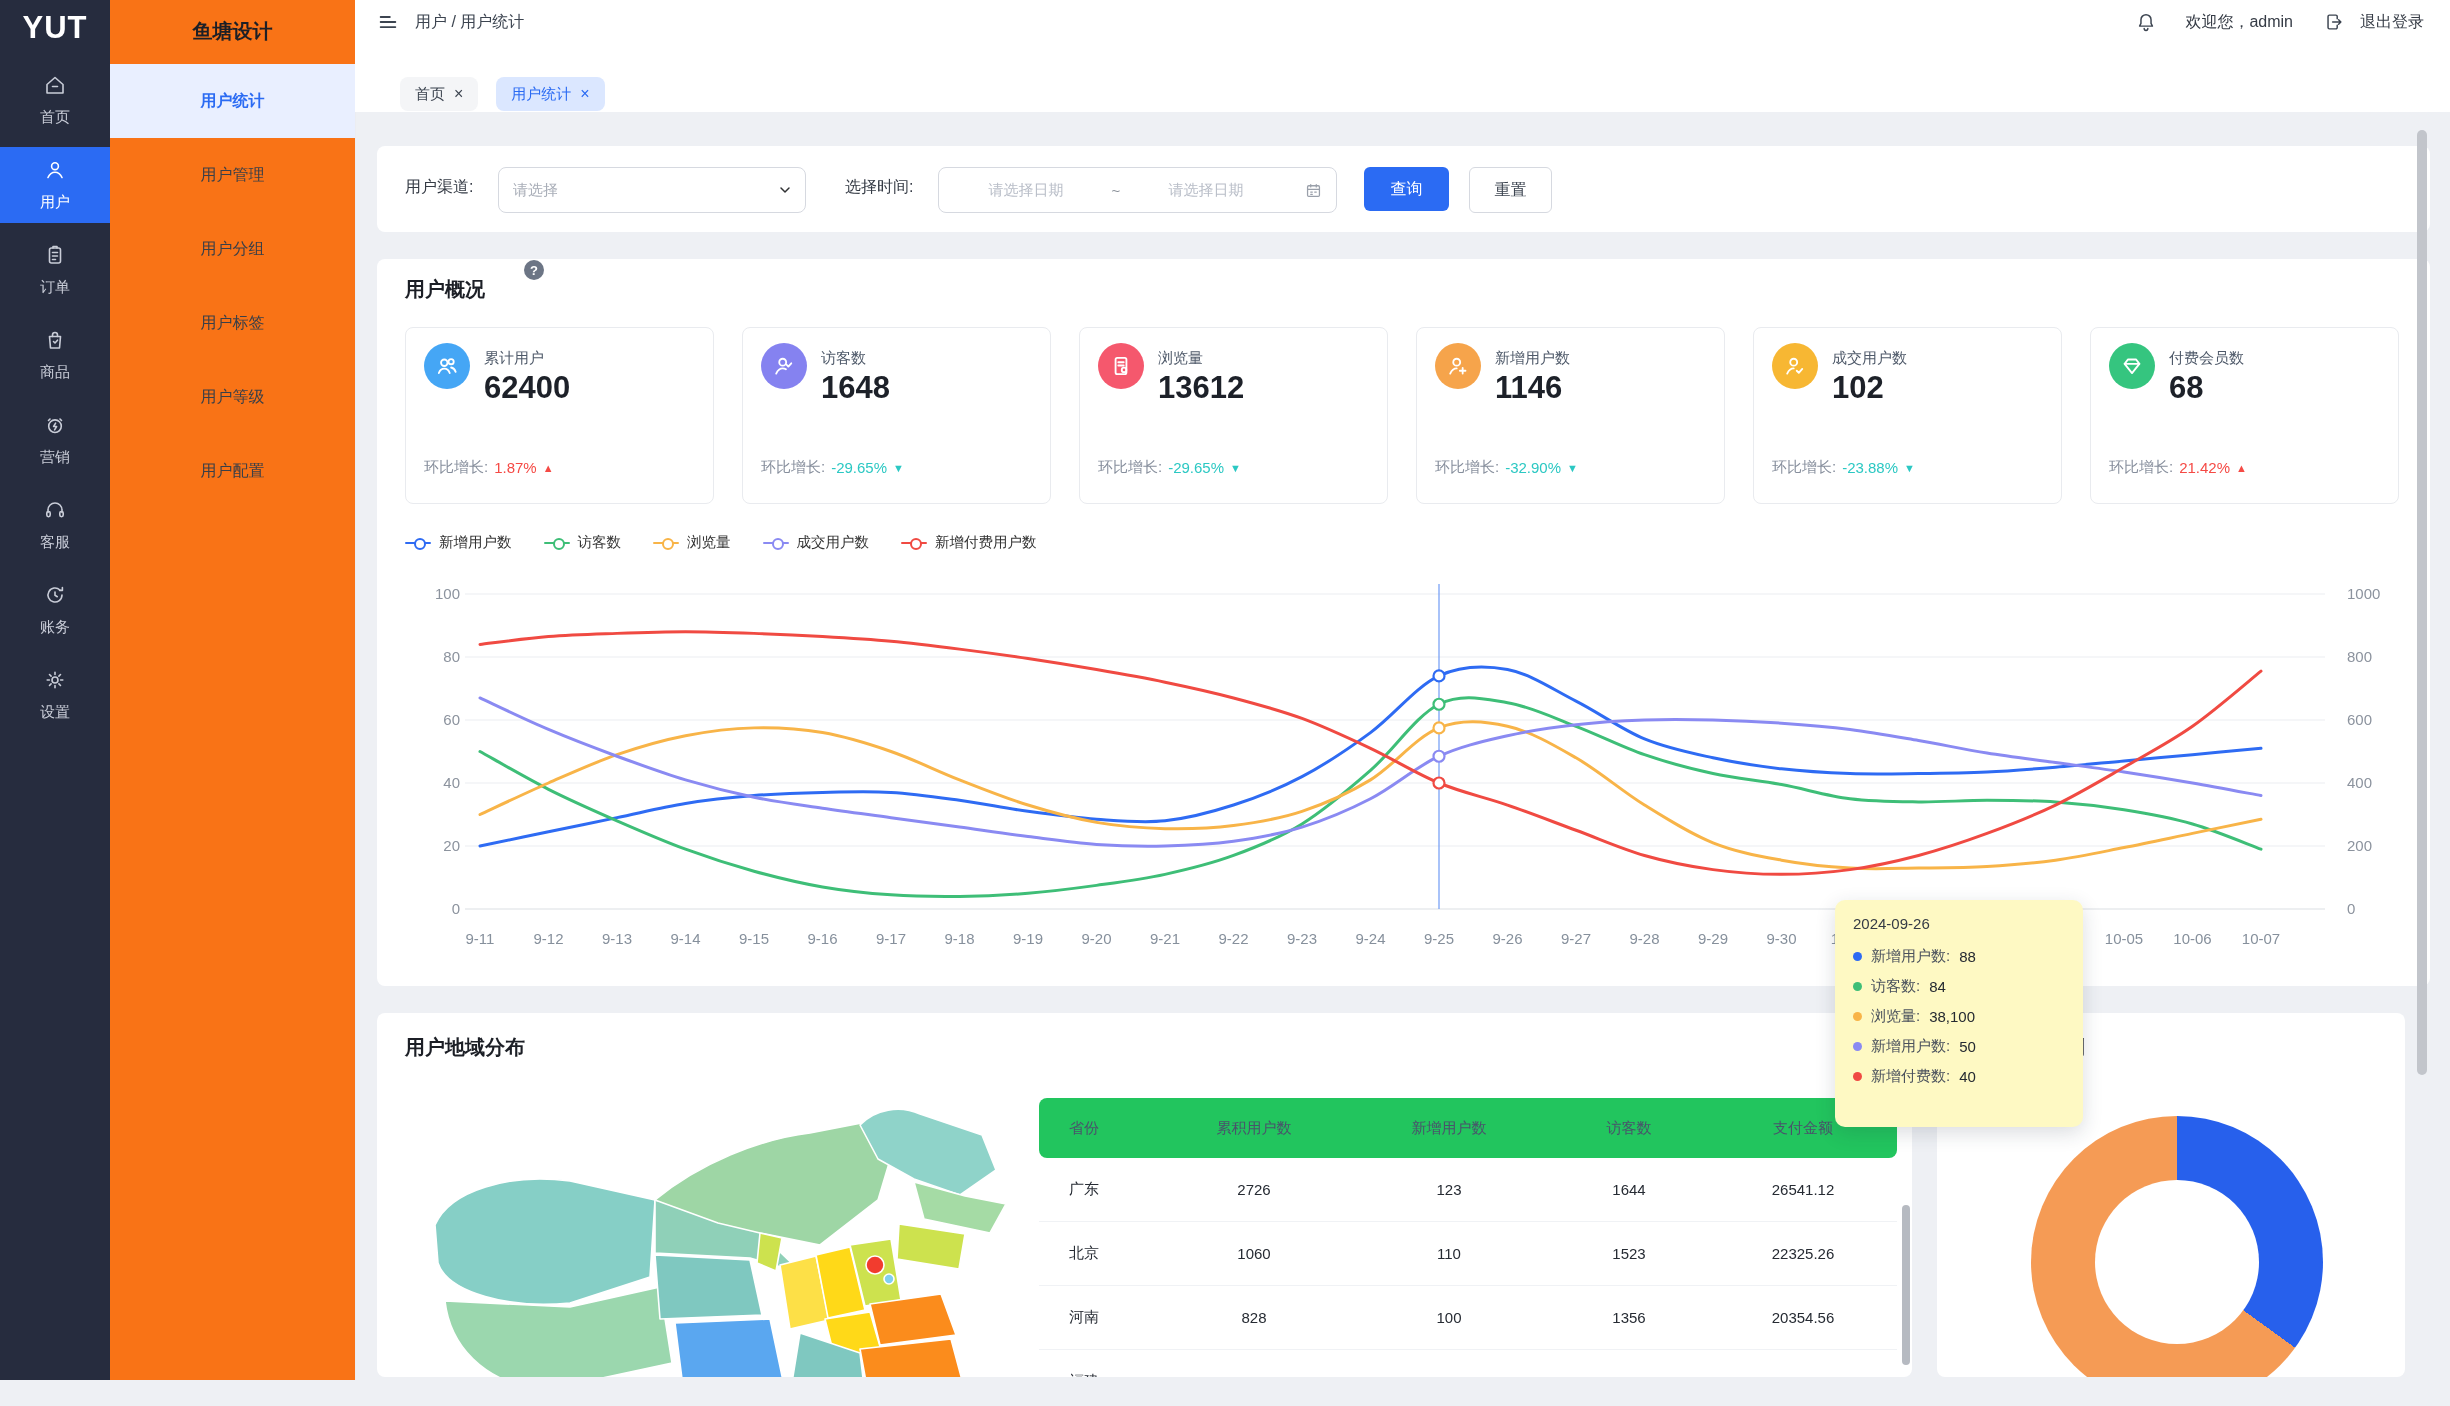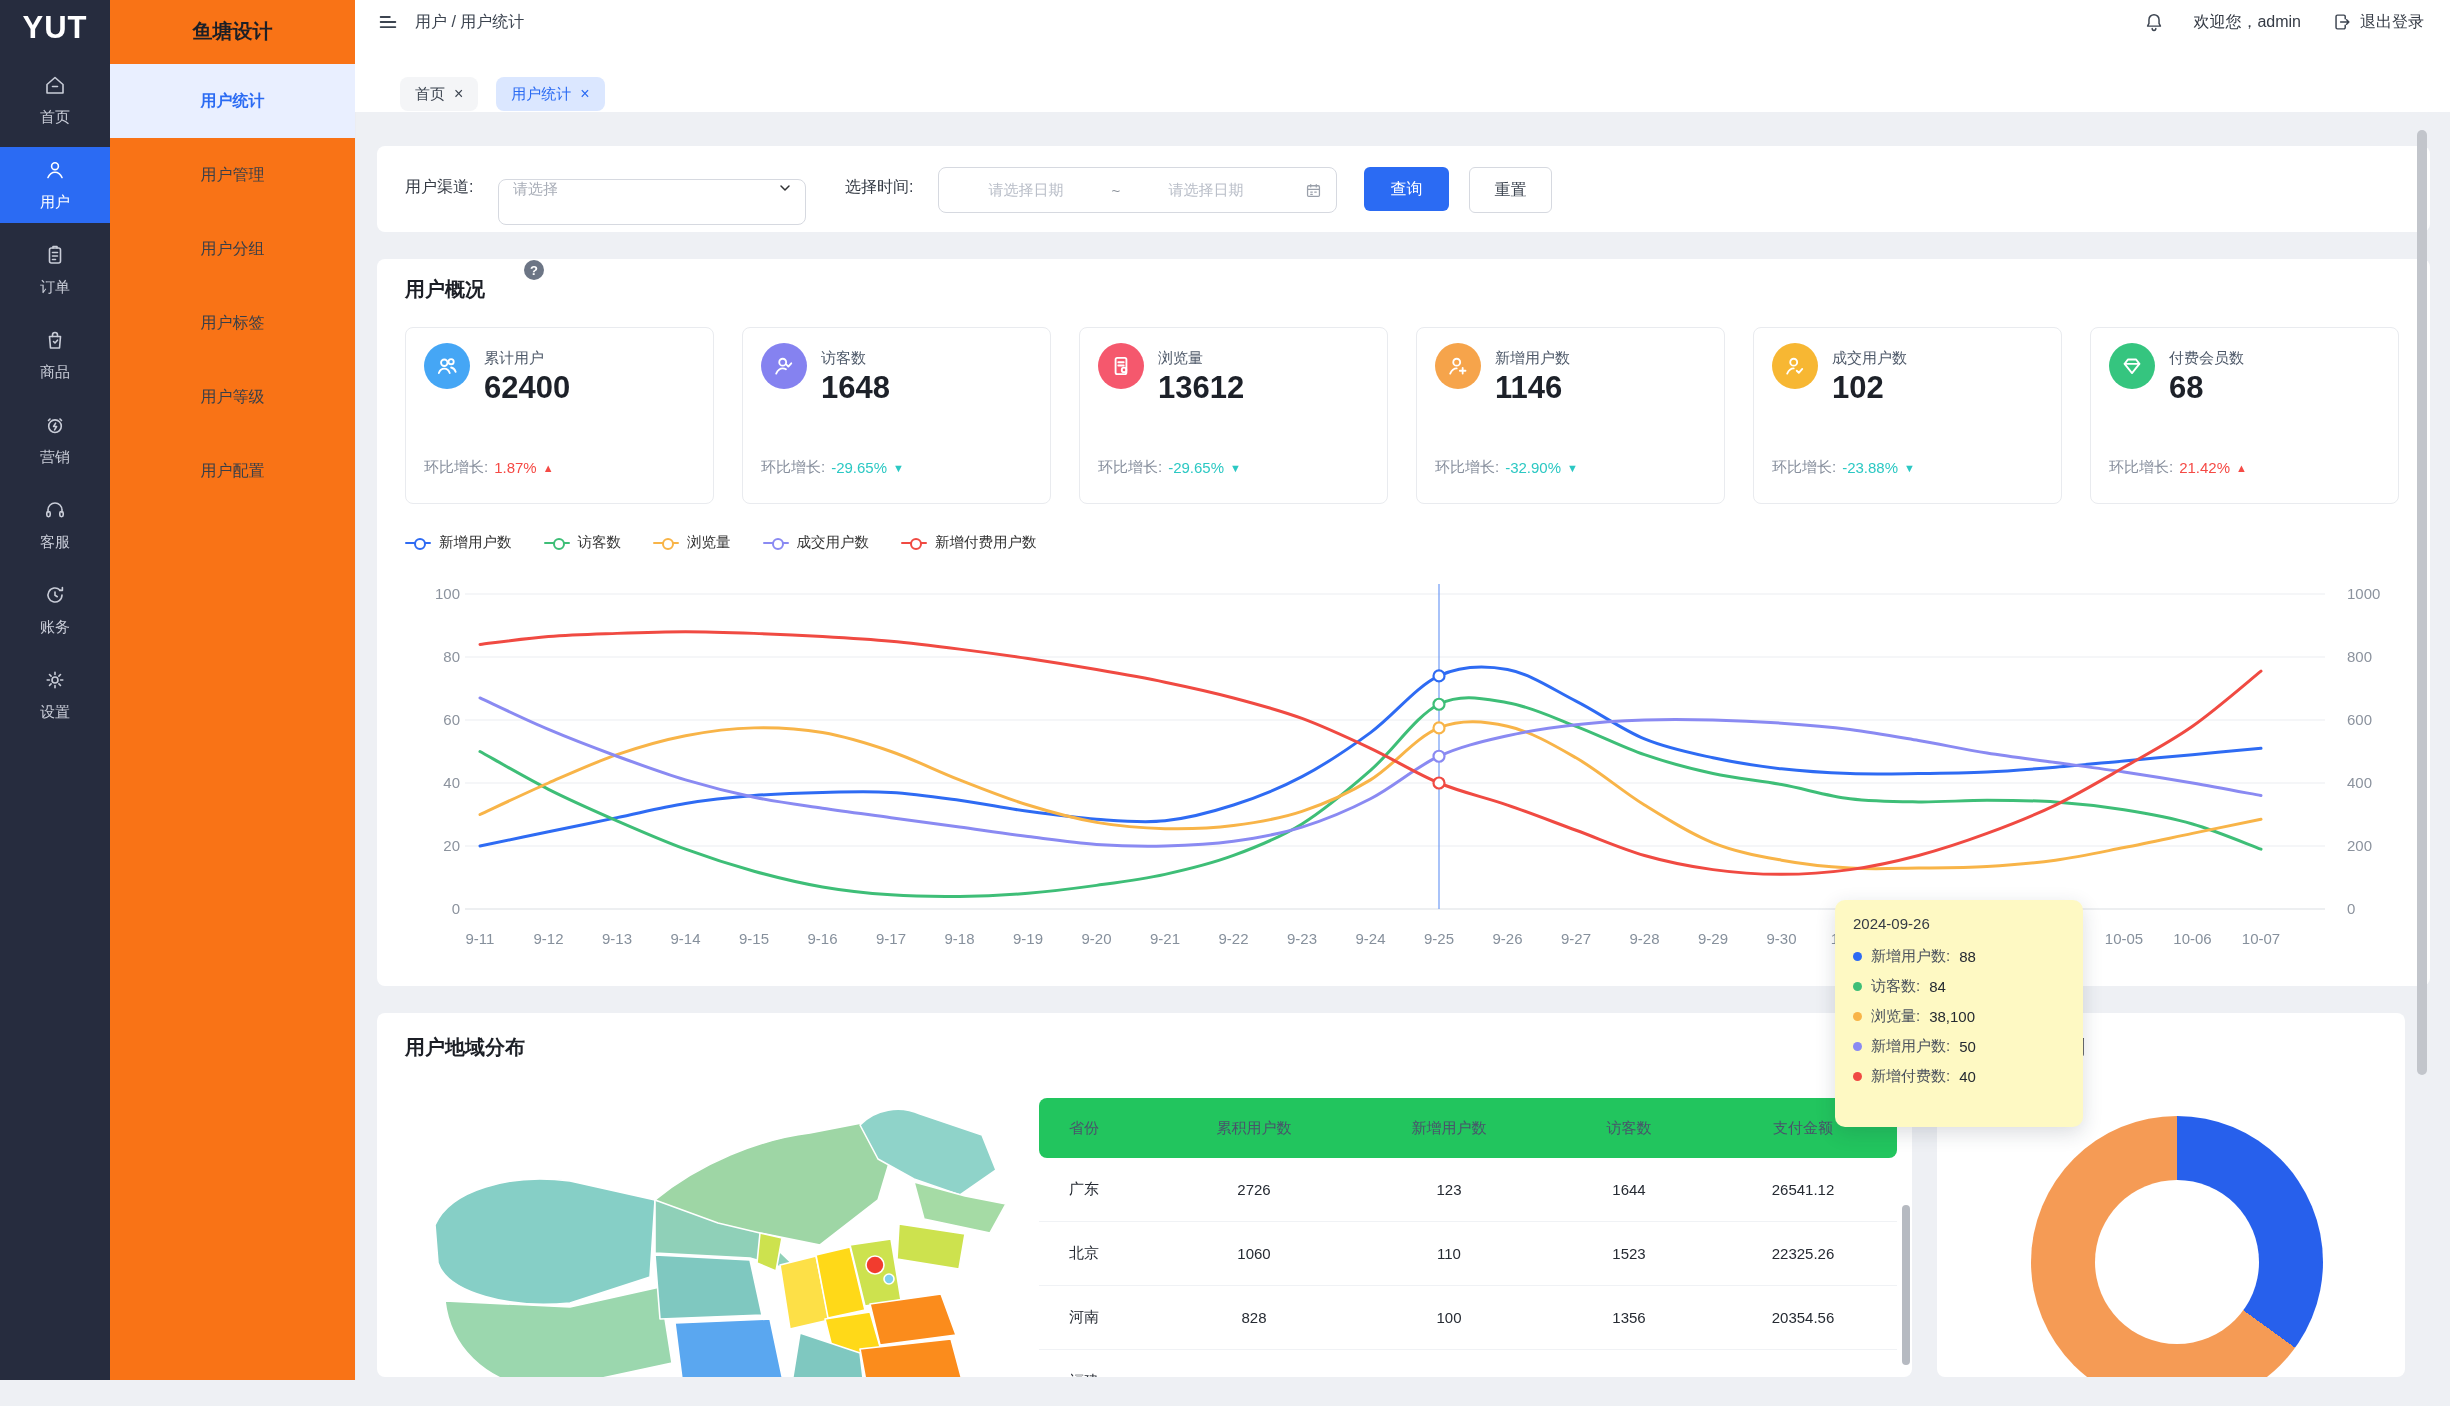--- a/index.html
+++ b/index.html
@@ -25,38 +25,38 @@
   
   .header{position:absolute;left:355px;top:0;width:2095px;height:44px;background:#fff;
         border-bottom:1px solid #f0f1f4;display:flex;align-items:center;}
   .hd-icon{width:22px;height:22px;color:#3c4450;flex:0 0 auto;}
   .hd-icon svg{width:22px;height:22px;}
   .collapse{margin-left:22px;cursor:pointer;}
   .breadcrumb{margin-left:16px;font-size:16px;color:#3c4450;}
   .hd-right{margin-left:auto;display:flex;align-items:center;}
   .bell{cursor:pointer;}
   .welcome{font-size:16px;color:#353b45;margin:0 30px 0 28px;}
-  .logout{display:flex;align-items:center;gap:7px;font-size:16px;color:#353b45;margin-right:26px;cursor:pointer;}
+  .logout{display:flex;align-items:center;gap:15px;font-size:16px;color:#353b45;margin-right:26px;cursor:pointer;}
   
   .tabstrip{position:absolute;left:355px;top:44px;width:2095px;height:68px;background:#fff;}
   .tabs{position:absolute;left:45px;top:33px;display:flex;gap:18px;}
   .tab{height:34px;display:inline-flex;align-items:center;gap:9px;padding:0 15px;border-radius:8px;
         font-size:15px;background:#f4f5f7;color:#3c4450;cursor:pointer;}
   .tab.active{background:#dbe7ff;color:#2b6bf3;}
   .tab .x{font-size:16px;line-height:1;}
   
   .card{position:absolute;background:#fff;border-radius:8px;}
   .filter-card{left:377px;top:146px;width:2053px;height:86px;}
   .main-panel{left:377px;top:259px;width:2053px;height:727px;}
   .map-card{left:377px;top:1013px;width:1535px;height:364px;overflow:hidden;}
   .gender-card{left:1937px;top:1013px;width:468px;height:364px;overflow:hidden;}
   
   .f-label{position:absolute;top:31px;font-size:16px;color:#353b45;}
   .select{position:absolute;left:121px;top:21px;width:306px;height:44px;border:1px solid #d6d9e0;
-        border-radius:8px;display:flex;cursor:pointer;background:#fff;margin-top:12px;}
+        border-radius:8px;display:flex;align-items:center;cursor:pointer;background:#fff;}
   .select .ph{margin-left:14px;font-size:15px;color:#a9aeb8;}
   .select svg{position:absolute;right:12px;width:16px;height:16px;color:#303133;}
   .datebox{position:absolute;left:561px;top:21px;width:397px;height:44px;border:1px solid #d6d9e0;
         border-radius:8px;display:flex;align-items:center;background:#fff;}
   .datebox .ph{font-size:15px;color:#b9bec8;width:150px;text-align:center;cursor:text;}
   .datebox .tilde{font-size:15px;color:#8a9099;width:30px;text-align:center;}
   .datebox svg{position:absolute;right:13px;width:19px;height:19px;color:#9aa0aa;cursor:pointer;}
   .btn{position:absolute;top:21px;height:44px;border-radius:6px;font-size:16px;display:flex;
         align-items:center;justify-content:center;cursor:pointer;}
   .btn-query{left:987px;width:85px;background:#2b6bf3;color:#fff;}

